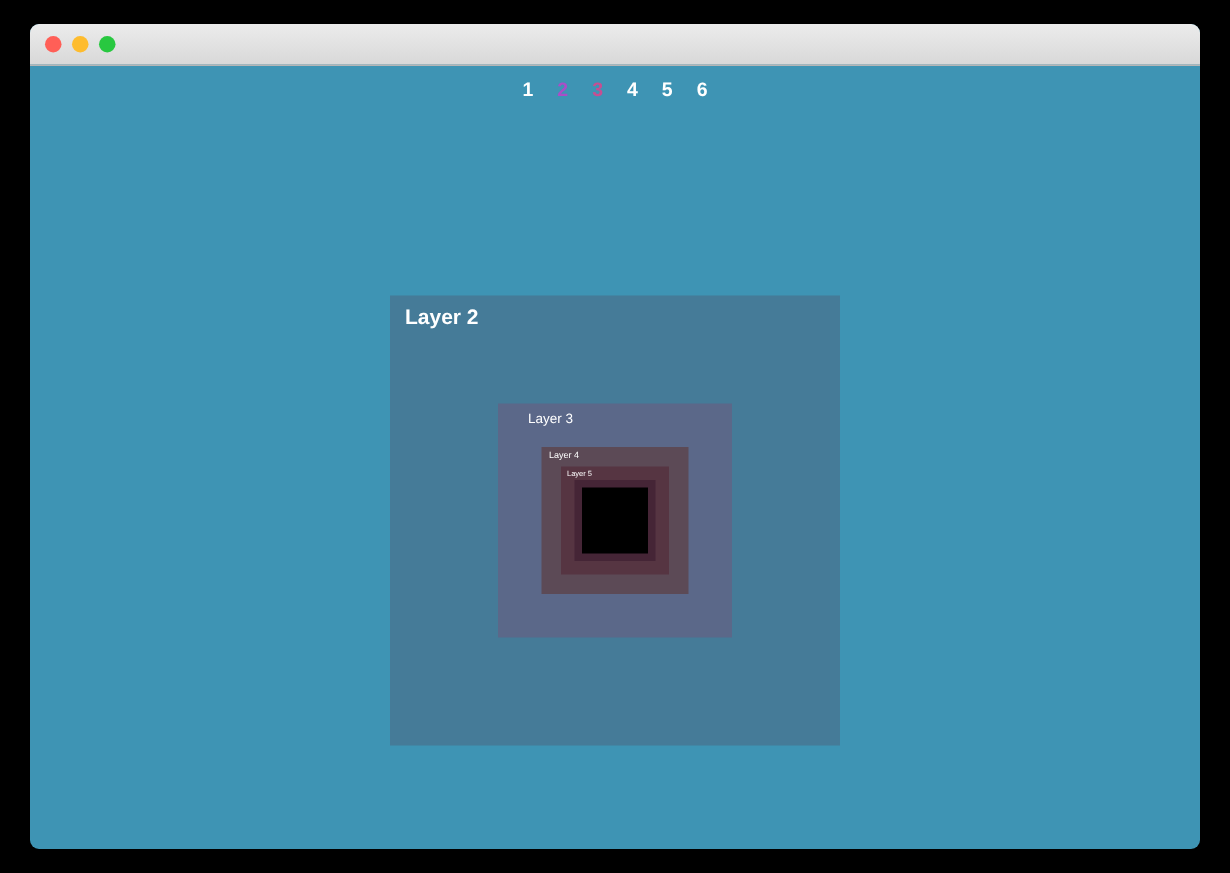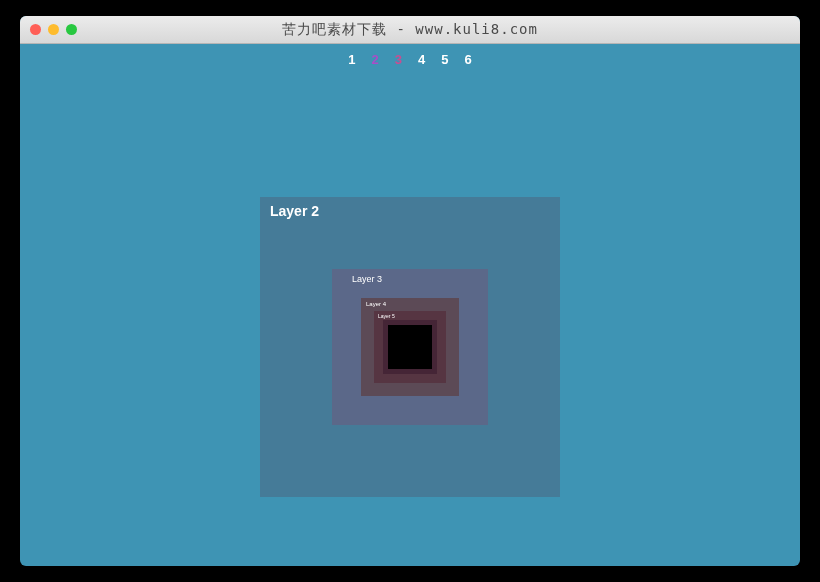--- a/index.html
+++ b/index.html
@@ -102,21 +102,20 @@
 </head>
 <body>
 
 <div class="window">
   <div class="titlebar">
     <div class="traffic">
       <div class="tl red"></div>
       <div class="tl yellow"></div>
       <div class="tl green"></div>
     </div>
-    <div class="title">苦力吧素材下载 - www.kuli8.com</div>
   </div>
 
   <div class="content">
 
     <div class="nav">
       <a>1</a>
       <a class="active1">2</a>
       <a class="active2">3</a>
       <a>4</a>
       <a>5</a>

